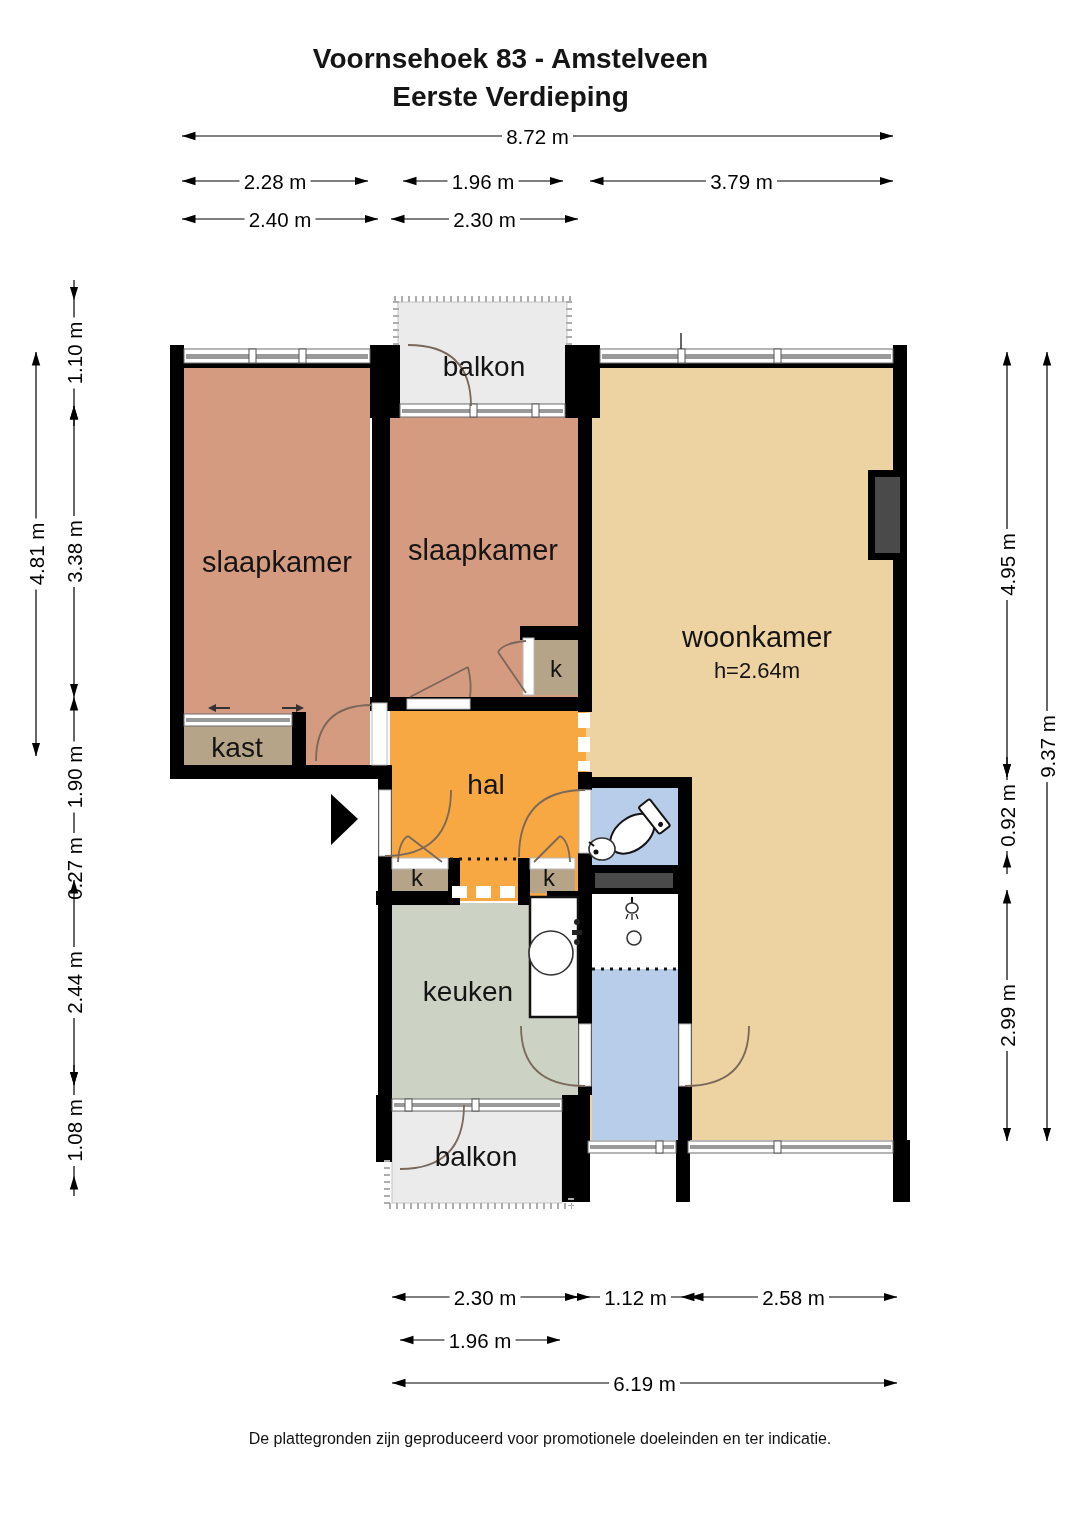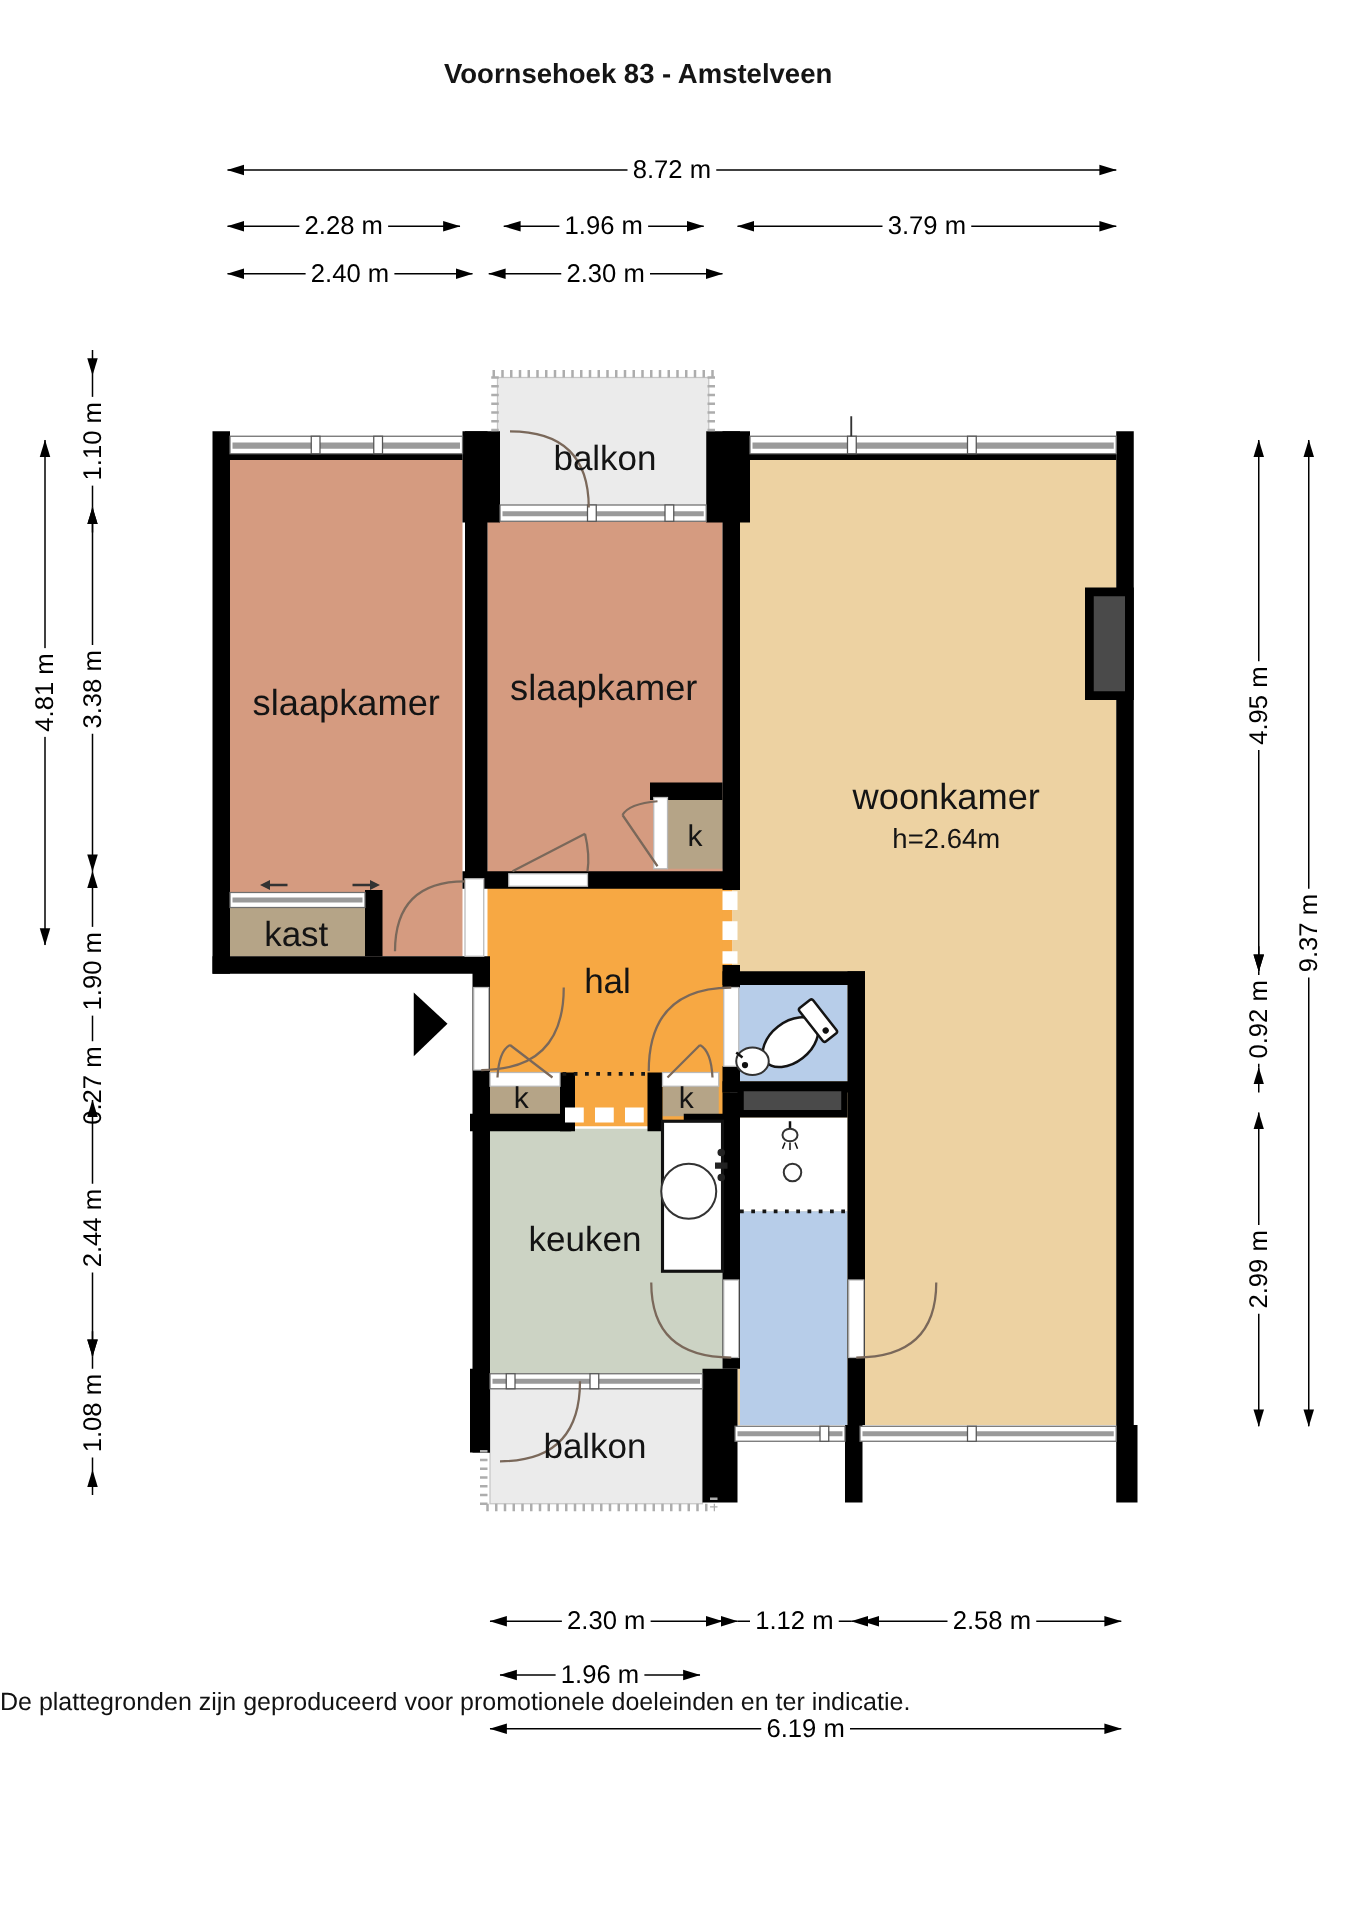--- a/index.html
+++ b/index.html
@@ -1,21 +1,21 @@
 <!DOCTYPE html>
 <html><head>
 <meta charset="utf-8">
 <style>
   html,body{margin:0;padding:0}
   body{width:1080px;height:1527px;background:#fff;position:relative;
        font-family:"Liberation Sans",sans-serif}
   .title{position:absolute;top:40px;left:0;width:1021px;text-align:center;
-         font-size:22px;font-weight:bold;color:#151515;line-height:38px}
-  .footer{position:absolute;top:1348px;left:0;width:1080px;text-align:left;
-          font-size:20px;color:#121212;line-height:29px}
+         font-size:28px;font-weight:bold;color:#151515;line-height:38px}
+  .footer{position:absolute;top:1424px;left:0;width:1080px;text-align:center;
+          font-size:16px;color:#121212;line-height:29px}
   svg.plan{position:absolute;left:0;top:0}
   svg text{font-family:"Liberation Sans",sans-serif}
   .f-bed{fill:#d59b80}.f-liv{fill:#edd2a2}.f-hall{fill:#f7a843}
   .f-clo{fill:#b5a487}.f-kit{fill:#ccd3c4}.f-bath{fill:#b7cde9}
   .f-balc{fill:#ebebeb;stroke:#c6c6c6;stroke-width:1}
   .wall{fill:#000}
   .win{fill:#fff;stroke:#6e6e6e;stroke-width:1}
   .winbar{fill:#9a9a9a}
   .mull{fill:#fff;stroke:#555;stroke-width:1}
   .door{fill:#fff;stroke:#b9b9b9;stroke-width:1}
@@ -27,20 +27,21 @@
   .fixthin{fill:#fff;stroke:#333;stroke-width:1.6}
   .room-label{fill:#141414}
   .dim-line{stroke:#000;stroke-width:1.2}
   .dim-text{font-size:20.5px;fill:#000}
 </style>
 </head>
 <body>
 
 <div class="title">
   <div>Voornsehoek 83 - Amstelveen</div>
+  <div>Eerste Verdieping</div>
 </div>
 
 <svg class="plan" id="plan-svg" width="1080" height="1527" viewBox="0 0 1080 1527">
   <defs>
     <marker id="arrow" viewBox="0 0 14 10" refX="13.5" refY="5" markerWidth="14" markerHeight="10" orient="auto-start-reverse" markerUnits="userSpaceOnUse">
       <path d="M13.8 5 L0 0.8 L0 9.2 Z" fill="#000"></path>
     </marker>
   </defs>
 
   <g>

